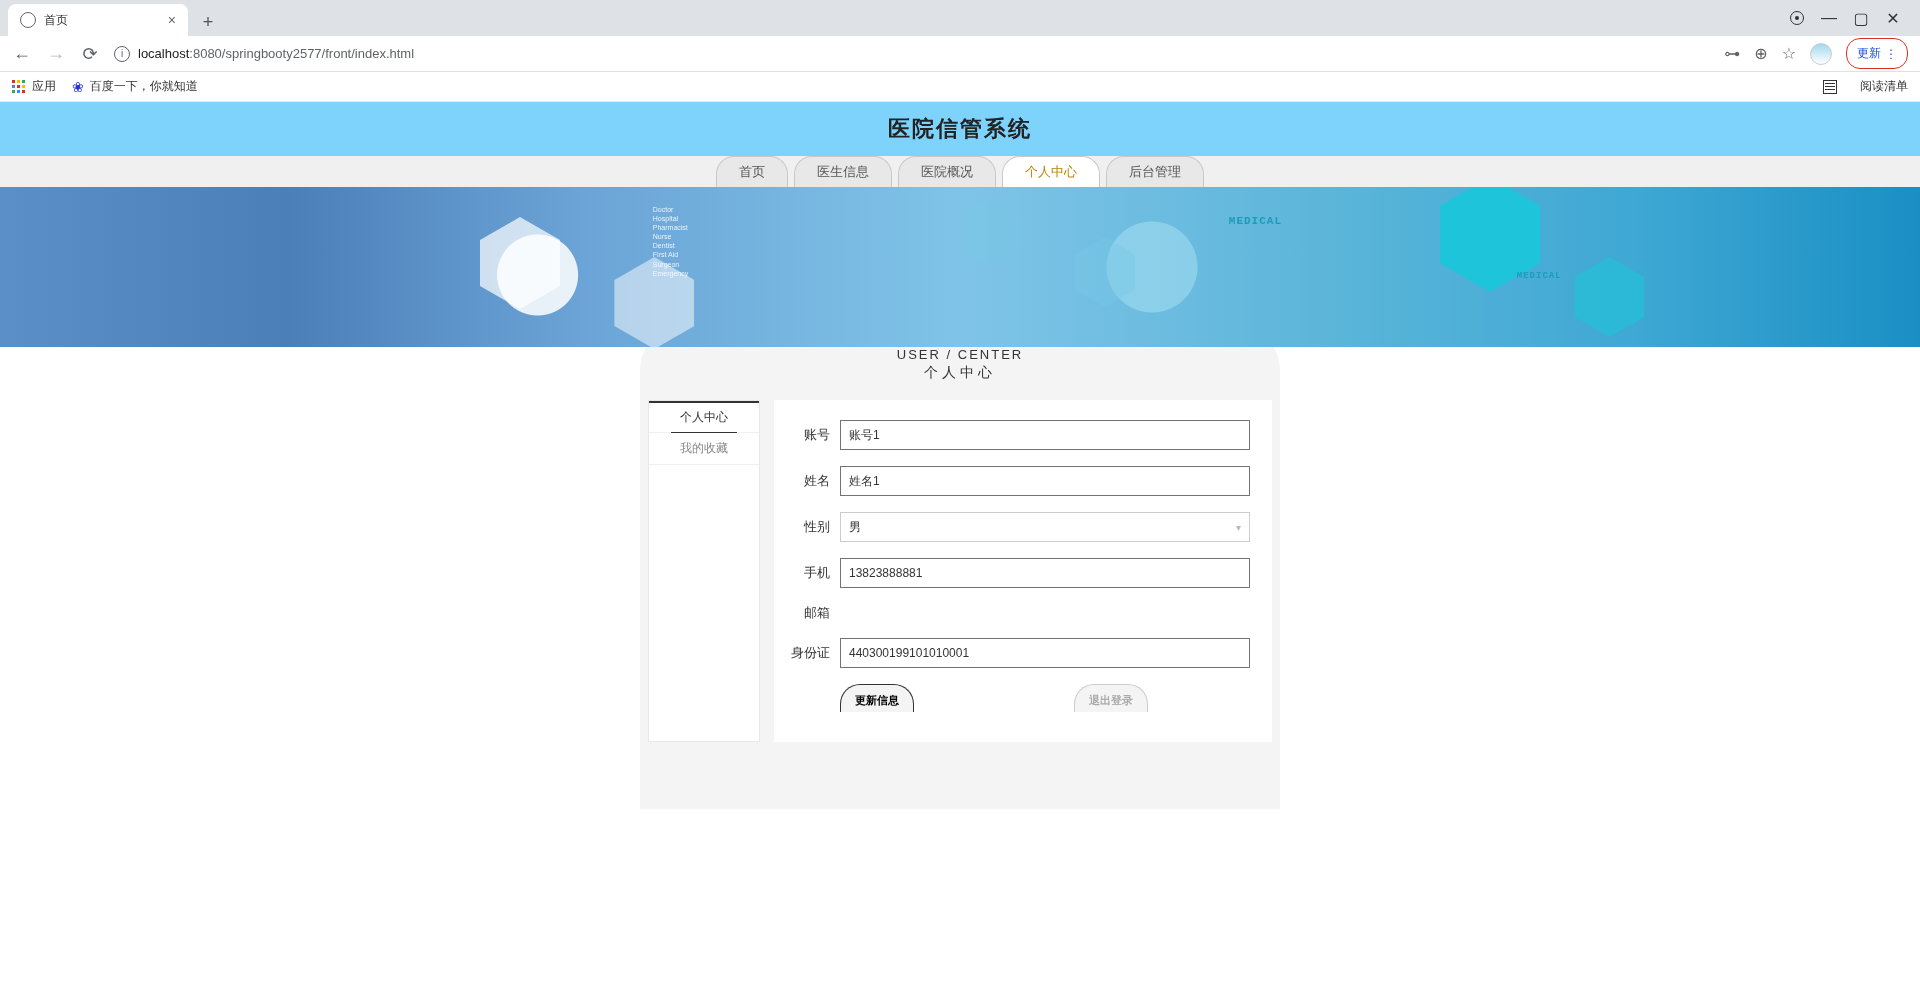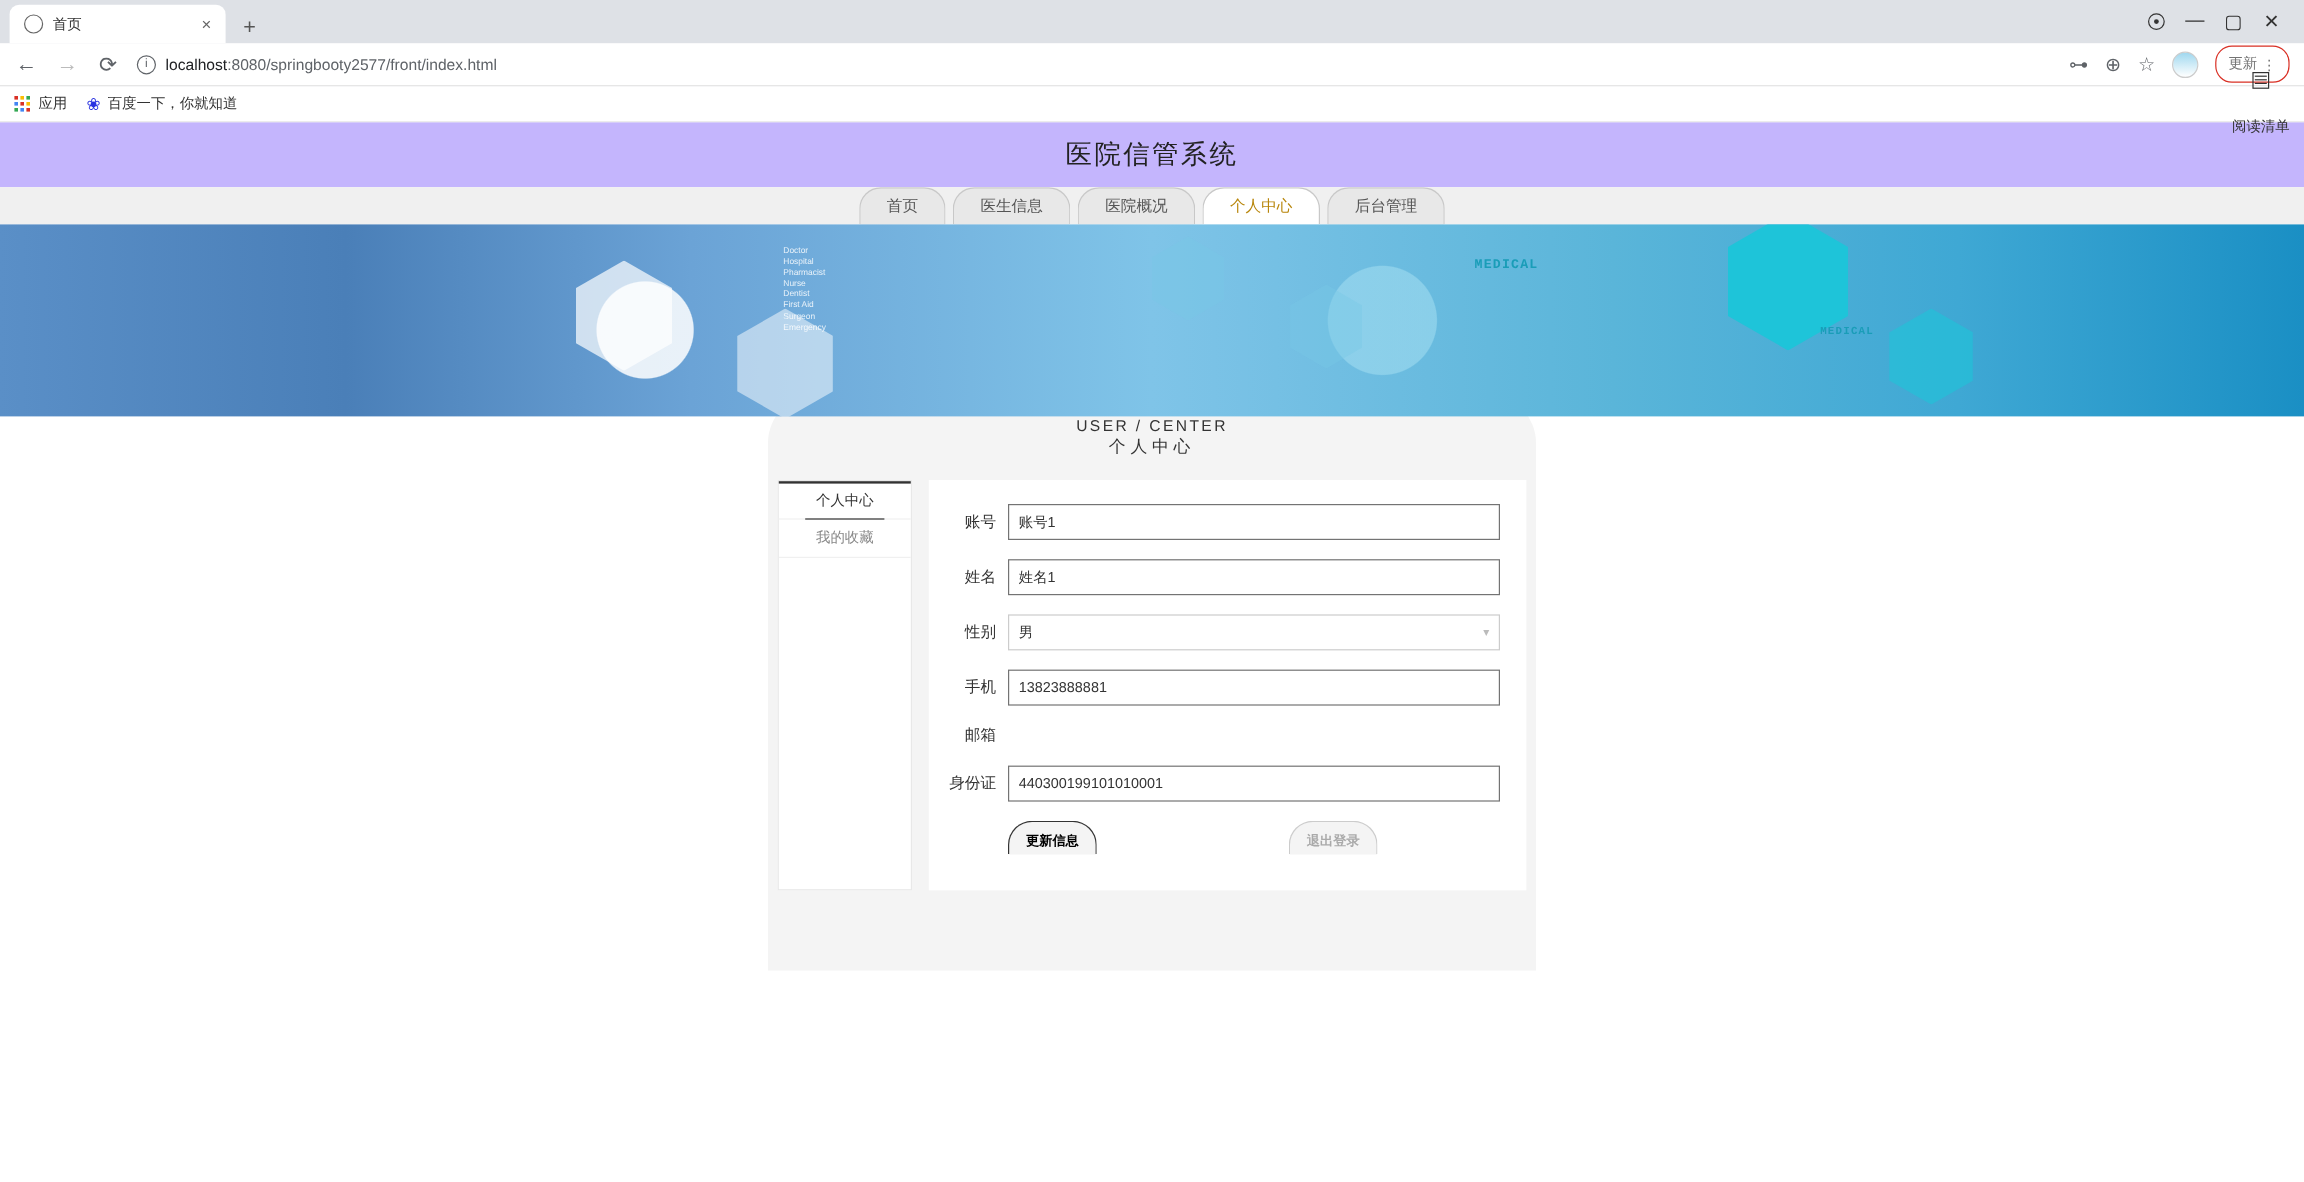--- a/index.html
+++ b/index.html
@@ -18,41 +18,41 @@
 
     .addr-bar { background: #fff; height: 36px; display: flex; align-items: center; padding: 0 12px; gap: 14px; border-bottom: 1px solid #e0e0e0; }
     .nav-btn { color: #5f6368; font-size: 18px; cursor: pointer; width: 20px; text-align: center; }
     .addr-input-wrap { flex: 1; display: flex; align-items: center; gap: 8px; font-size: 13px; color: #333; }
     .addr-info { width: 16px; height: 16px; border: 1.5px solid #5f6368; border-radius: 50%; display: flex; align-items: center; justify-content: center; font-size: 10px; color: #5f6368; }
     .addr-host { color: #202124; }
     .addr-path { color: #5f6368; }
     .right-icons { display: flex; align-items: center; gap: 14px; }
     .right-icon { color: #5f6368; font-size: 16px; cursor: pointer; }
     .avatar-small { width: 22px; height: 22px; border-radius: 50%; background: linear-gradient(#a0d8ef, #fff); border: 1px solid #ccc; }
-    .update-btn { border: 1px solid #d93025; color: #737373; border-radius: 14px; padding: 6px 10px; font-size: 12px; display: flex; align-items: center; gap: 4px; cursor: pointer; }
+    .update-btn { border: 1px solid #d93025; color: #1d4ed8; border-radius: 14px; padding: 6px 10px; font-size: 12px; display: flex; align-items: center; gap: 4px; cursor: pointer; }
 
     .bookmarks-bar { background: #fff; height: 30px; display: flex; align-items: center; padding: 0 12px; gap: 16px; font-size: 12px; color: #333; border-bottom: 1px solid #e8e8e8; }
     .bm-item { display: flex; align-items: center; gap: 6px; cursor: pointer; }
     .apps-icon { width: 14px; height: 14px; display: grid; grid-template-columns: repeat(3, 1fr); gap: 1px; }
     .apps-icon span { background: #d93025; width: 3px; height: 3px; }
     .apps-icon span:nth-child(2) { background: #fbbc04; }
     .apps-icon span:nth-child(3) { background: #34a853; }
     .apps-icon span:nth-child(4) { background: #4285f4; }
     .apps-icon span:nth-child(5) { background: #d93025; }
     .apps-icon span:nth-child(6) { background: #fbbc04; }
     .apps-icon span:nth-child(7) { background: #34a853; }
     .apps-icon span:nth-child(8) { background: #4285f4; }
     .apps-icon span:nth-child(9) { background: #d93025; }
     .baidu-icon { color: #2932e1; font-size: 14px; }
-    .reading-list { margin-left: auto; display: flex; align-items: center; gap: 23px; cursor: pointer; flex-direction: column; }
+    .reading-list { margin-left: auto; display: flex; align-items: center; gap: 23px; cursor: pointer; }
     .list-icon { width: 14px; height: 14px; border: 1.5px solid #333; display: flex; flex-direction: column; justify-content: space-evenly; padding: 1px; }
     .list-icon span { height: 1px; background: #333; }
 
     
-    .page-header { background: #c4b5fd; text-align: center; padding: 12px 0; font-size: 22px; letter-spacing: 2px; color: #222; }
+    .page-header { background: #7dd3fc; text-align: center; padding: 12px 0; font-size: 22px; letter-spacing: 2px; color: #222; font-weight: bold; }
     .nav-tabs { background: #f0f0f0; display: flex; justify-content: center; gap: 6px; padding-bottom: 0; }
     .nav-tab { background: #e8e8e8; border: 1px solid #c8c8c8; border-bottom: none; border-radius: 18px 18px 0 0; padding: 6px 22px; font-size: 13px; color: #555; cursor: pointer; }
     .nav-tab.active { background: #fff; color: #b8860b; }
 
     .banner { width: 100%; height: 160px; background: linear-gradient(90deg, #5a8fc7 0%, #4a7fb8 15%, #6ba3d6 30%, #7fc4e8 50%, #5ab5d9 70%, #3fa8d4 85%, #1a8fc4 100%); position: relative; overflow: hidden; }
     .banner::before { content: ''; position: absolute; inset: 0; background:
       radial-gradient(circle at 28% 55%, rgba(255,255,255,0.85) 0%, rgba(255,255,255,0.85) 40px, transparent 41px),
       radial-gradient(circle at 60% 50%, rgba(160,220,240,0.6) 0%, rgba(160,220,240,0.6) 45px, transparent 46px);
     }
     .hex { position: absolute; width: 80px; height: 92px; background: rgba(255,255,255,0.3); clip-path: polygon(50% 0%, 100% 25%, 100% 75%, 50% 100%, 0% 75%, 0% 25%); }

